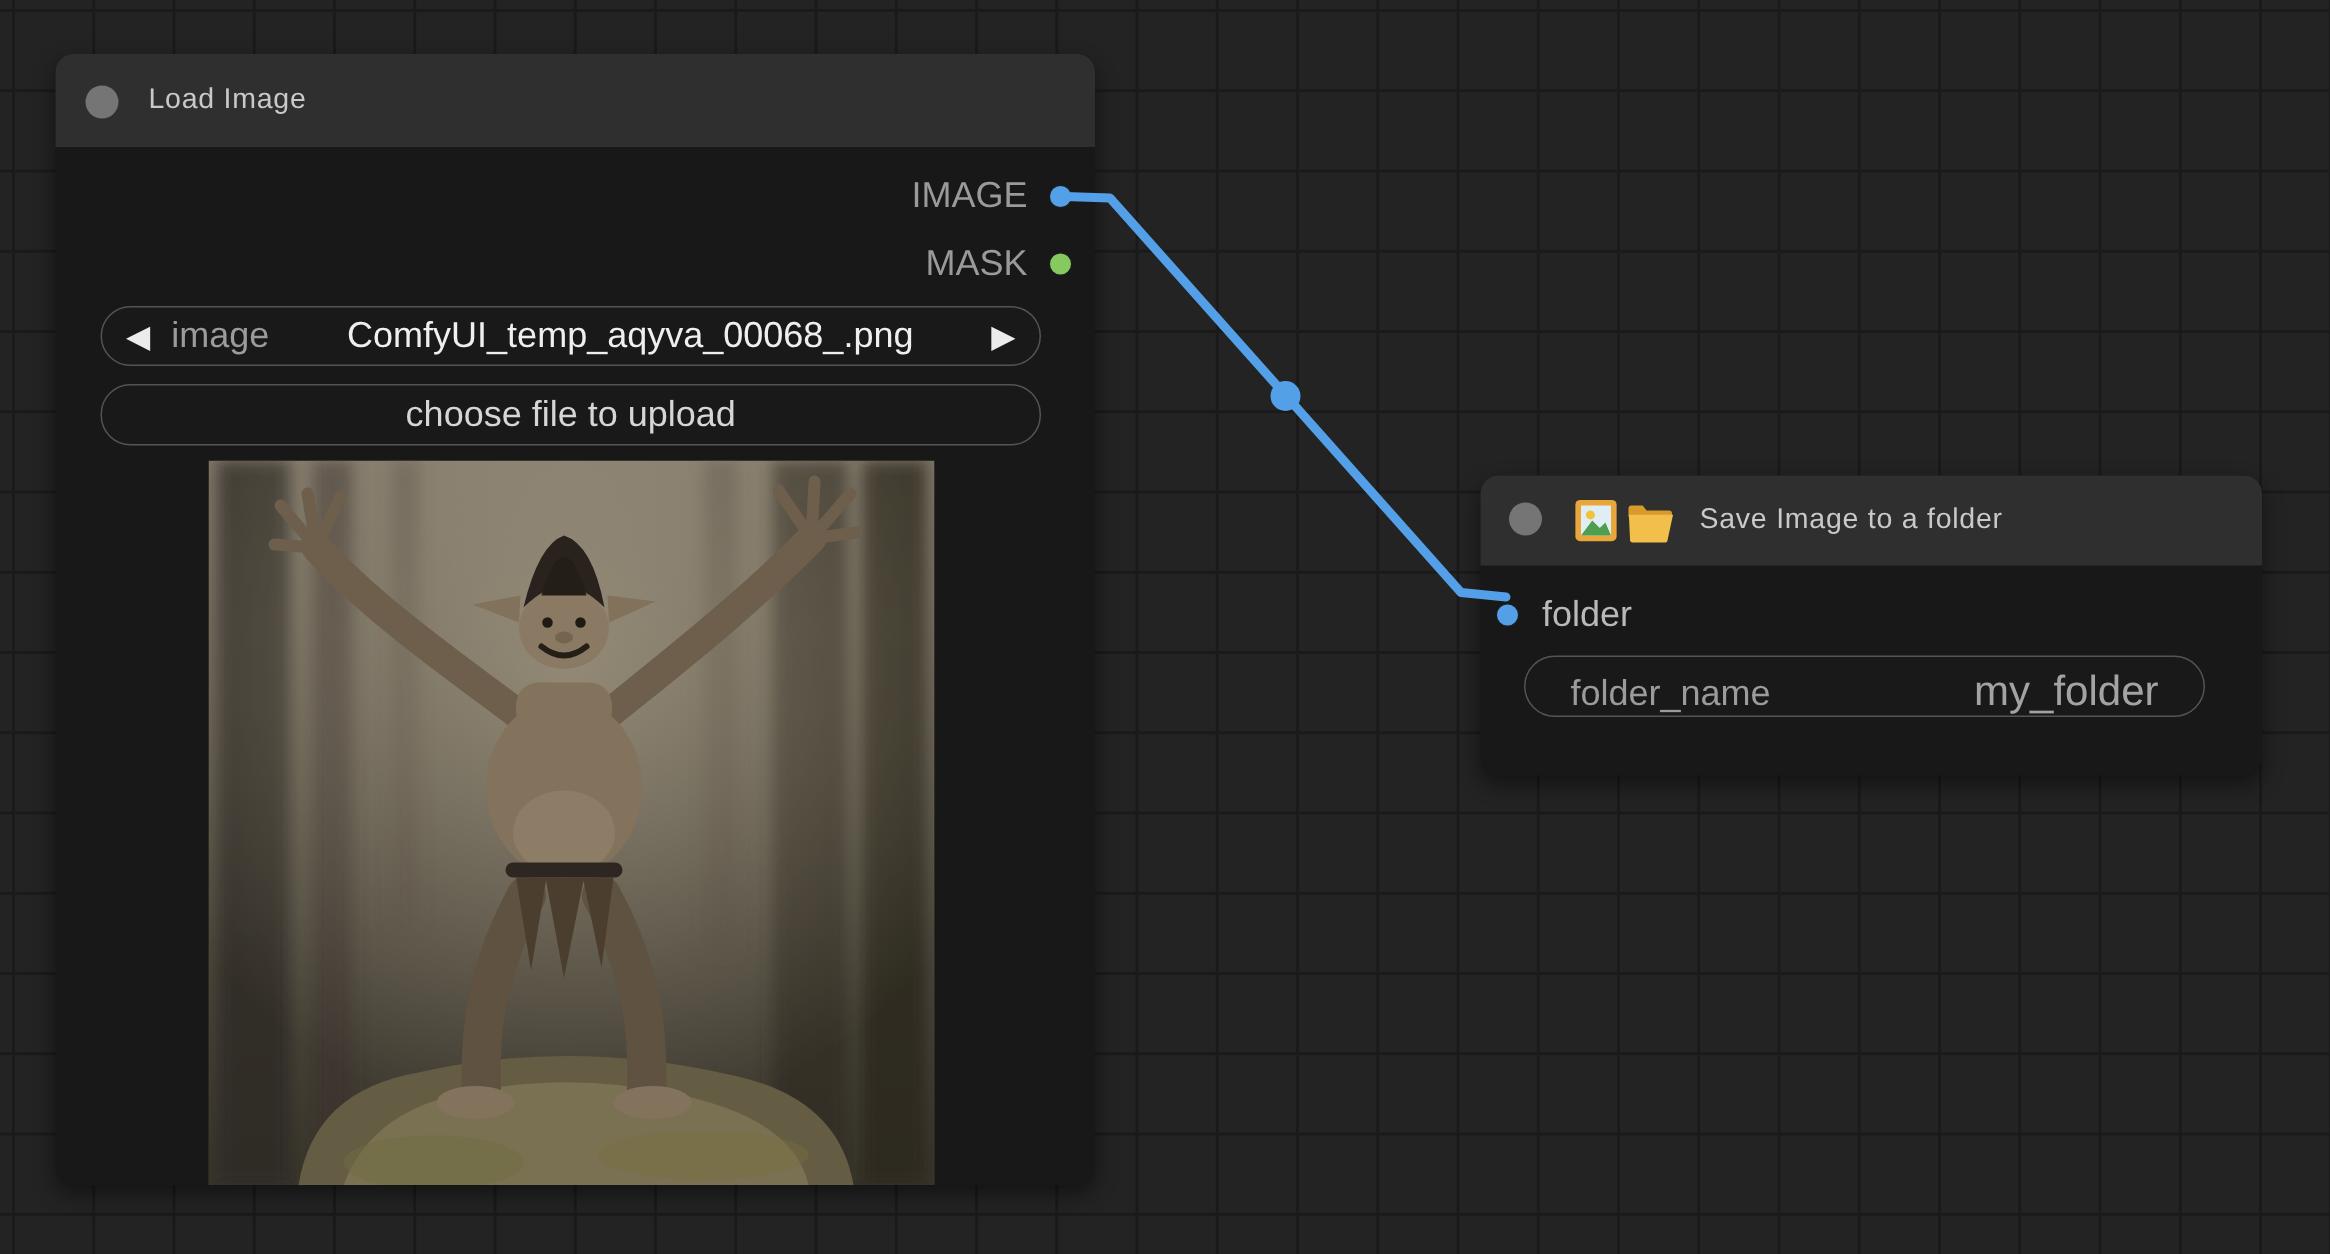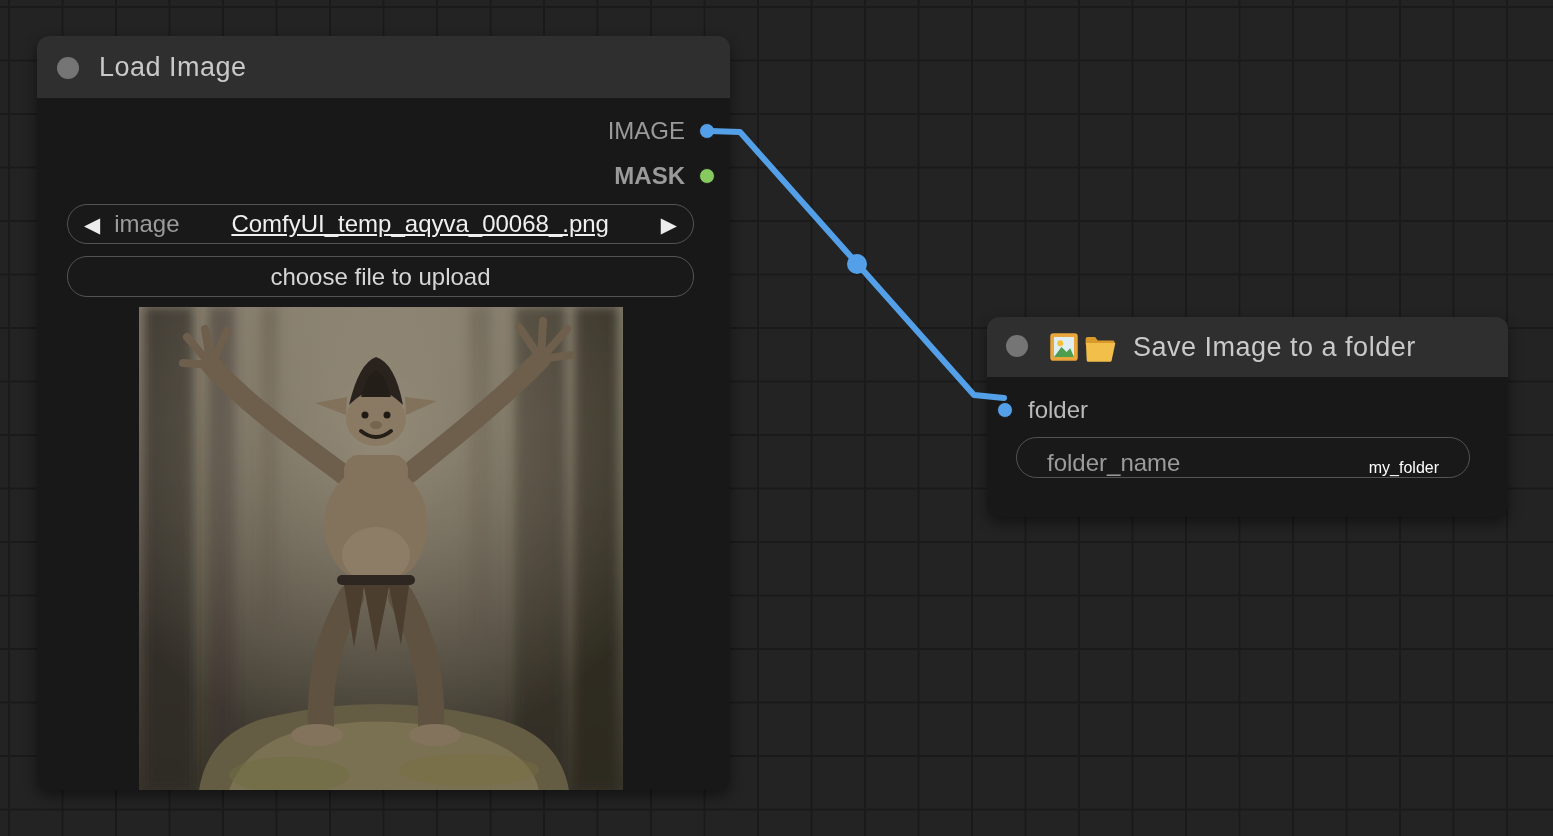--- a/index.html
+++ b/index.html
@@ -17,21 +17,21 @@
 
   .node{
     position:absolute; background:#181818; border-radius:12px;
     box-shadow:0 6px 14px rgba(0,0,0,.45);
   }
   .node-title{
     position:absolute; left:0; top:0; width:100%;
     background:#2f2f2f; border-radius:12px 12px 0 0;
   }
   .title-text{
-    color:#c9c9c9; font-size:27px; letter-spacing:.5px; white-space:nowrap;
+    color:#c9c9c9; font-size:19px; letter-spacing:.5px; white-space:nowrap;
     position:absolute;
   }
   .title-dot{
     position:absolute; width:22px; height:22px; border-radius:50%;
     background:#757575;
   }
 
   
   #node-load{ left:37px; top:36px; width:693px; height:754px; }
   #node-load .node-title{ height:62px; }
@@ -55,21 +55,21 @@
   #port-images{ left:10px; top:85px; background:#54a0e8; }
 
   .combo{
     position:absolute; left:30px; top:168px; width:627px; height:40px;
     background:#191919; border:1px solid #545454; border-radius:21px;
     display:flex; align-items:center; padding:0 16px; gap:14px;
     color:#e8e8e8;
   }
   .combo .arrow{ font-size:21px; color:#ececec; line-height:1; }
   .combo-label{ color:#9b9b9b; font-size:24px; }
-  .combo-value{ flex:1; text-align:center; color:#efefef; font-size:24px; white-space:nowrap; overflow:hidden;text-decoration:underline; }
+  .combo-value{ flex:1; text-align:center; color:#efefef; font-size:24px; white-space:nowrap; overflow:hidden; }
 
   .upload-btn{
     position:absolute; left:30px; top:220px; width:627px; height:41px;
     background:#191919; border:1px solid #545454; border-radius:20px;
     color:#d6d6d6; font-size:24px; display:flex; align-items:center; justify-content:center;
     cursor:pointer;
   }
 
   .image-preview{
     position:absolute; left:102px; top:271px; width:484px; height:483px;
@@ -87,40 +87,40 @@
   #icon-folder{ left:97px; top:18px; width:33px; height:27px; }
 
   #slot-images-label{ left:41px; top:79px; color:#b9b9b9; }
 
   .pill{
     position:absolute; left:29px; top:120px; width:454px; height:41px;
     background:#191919; border:1px solid #545454; border-radius:21px;
     display:flex; align-items:flex-end; padding:0 30px;
   }
   .pill-label{ color:#9b9b9b; font-size:24px; }
-  .pill-value{ margin-left:auto; color:#ffffff; font-size:16px; }
+  .pill-value{ margin-left:auto; color:#a3a3a3; font-size:28px; }
 
   .link-layer{
     position:absolute; left:0; top:0; width:1553px; height:836px;
     pointer-events:none; z-index:5;
   }
 </style>
 </head>
 <body>
 
 <div class="canvas">
 
   <div class="node" id="node-load">
     <div class="node-title">
       <span class="title-dot"></span>
       <span class="title-text">Load Image</span>
     </div>
 
     <span class="slot-label out" id="slot-image-label" style="width:648px;">IMAGE</span>
-    <span class="slot-label out" id="slot-mask-label" style="width:648px;font-weight:bold;">MASK</span>
+    <span class="slot-label out" id="slot-mask-label" style="width:648px;">MASK</span>
     <span class="port" id="port-image"></span>
     <span class="port" id="port-mask"></span>
 
     <div class="combo">
       <span class="arrow">◀</span>
       <span class="combo-label">image</span>
       <span class="combo-value">ComfyUI_temp_aqyva_00068_.png</span>
       <span class="arrow">▶</span>
     </div>
 

